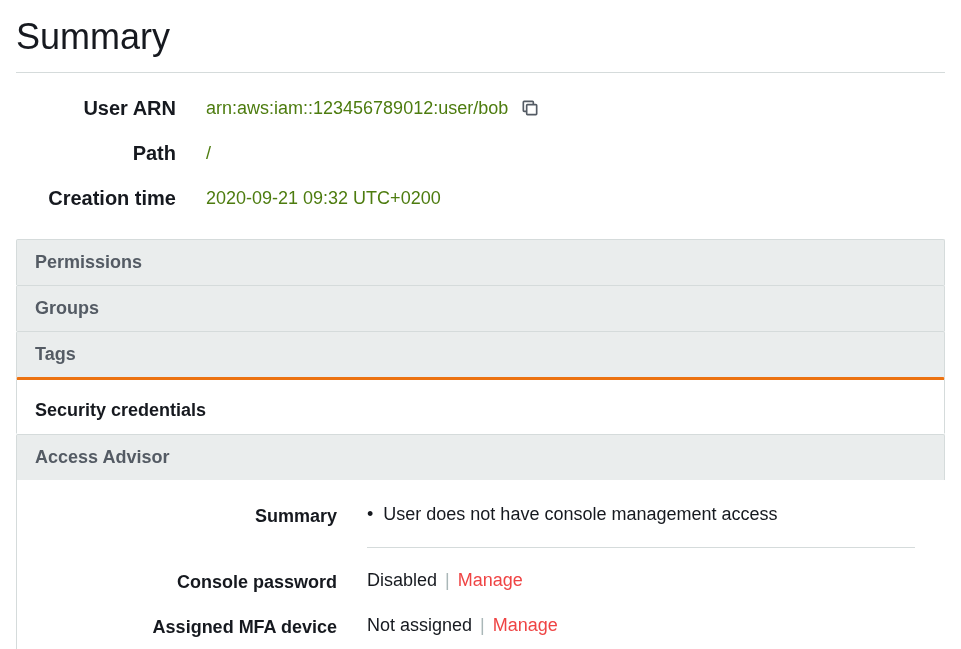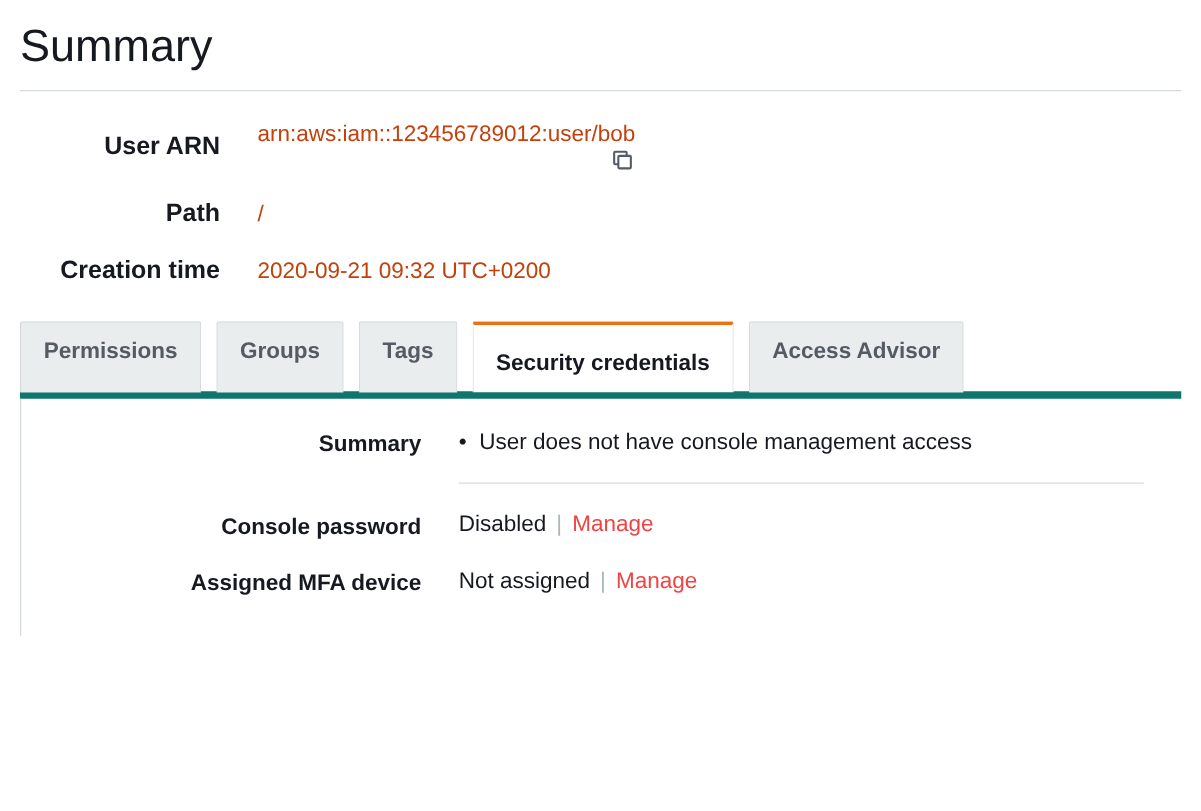--- a/index.html
+++ b/index.html
@@ -30,34 +30,34 @@
     .detail-label {
       width: 180px;
       text-align: right;
       font-weight: 700;
       font-size: 20px;
       color: #16191f;
       padding-right: 30px;
     }
     .detail-value {
       font-size: 18px;
-      color: #c2410c;
+      color: #4d7c0f;
       display: flex;
-      align-items: flex-end;
-      flex-direction: column;
+      align-items: flex-start;
     }
     .copy-icon {
       margin-left: 12px;
       cursor: pointer;
       display: inline-flex;
     }
     .tabs {
       display: flex;
-      border-bottom: 6px solid #0f766e;
-      gap: 12px;
+      border-bottom: 1px solid #0f766e;
+      gap: 0;
+      flex-direction: column;
     }
     .tab {
       background: #eaeded;
       border: 1px solid #d5dbdb;
       border-bottom: none;
       padding: 12px 18px;
       font-size: 18px;
       font-weight: 700;
       color: #545b64;
       cursor: pointer;

